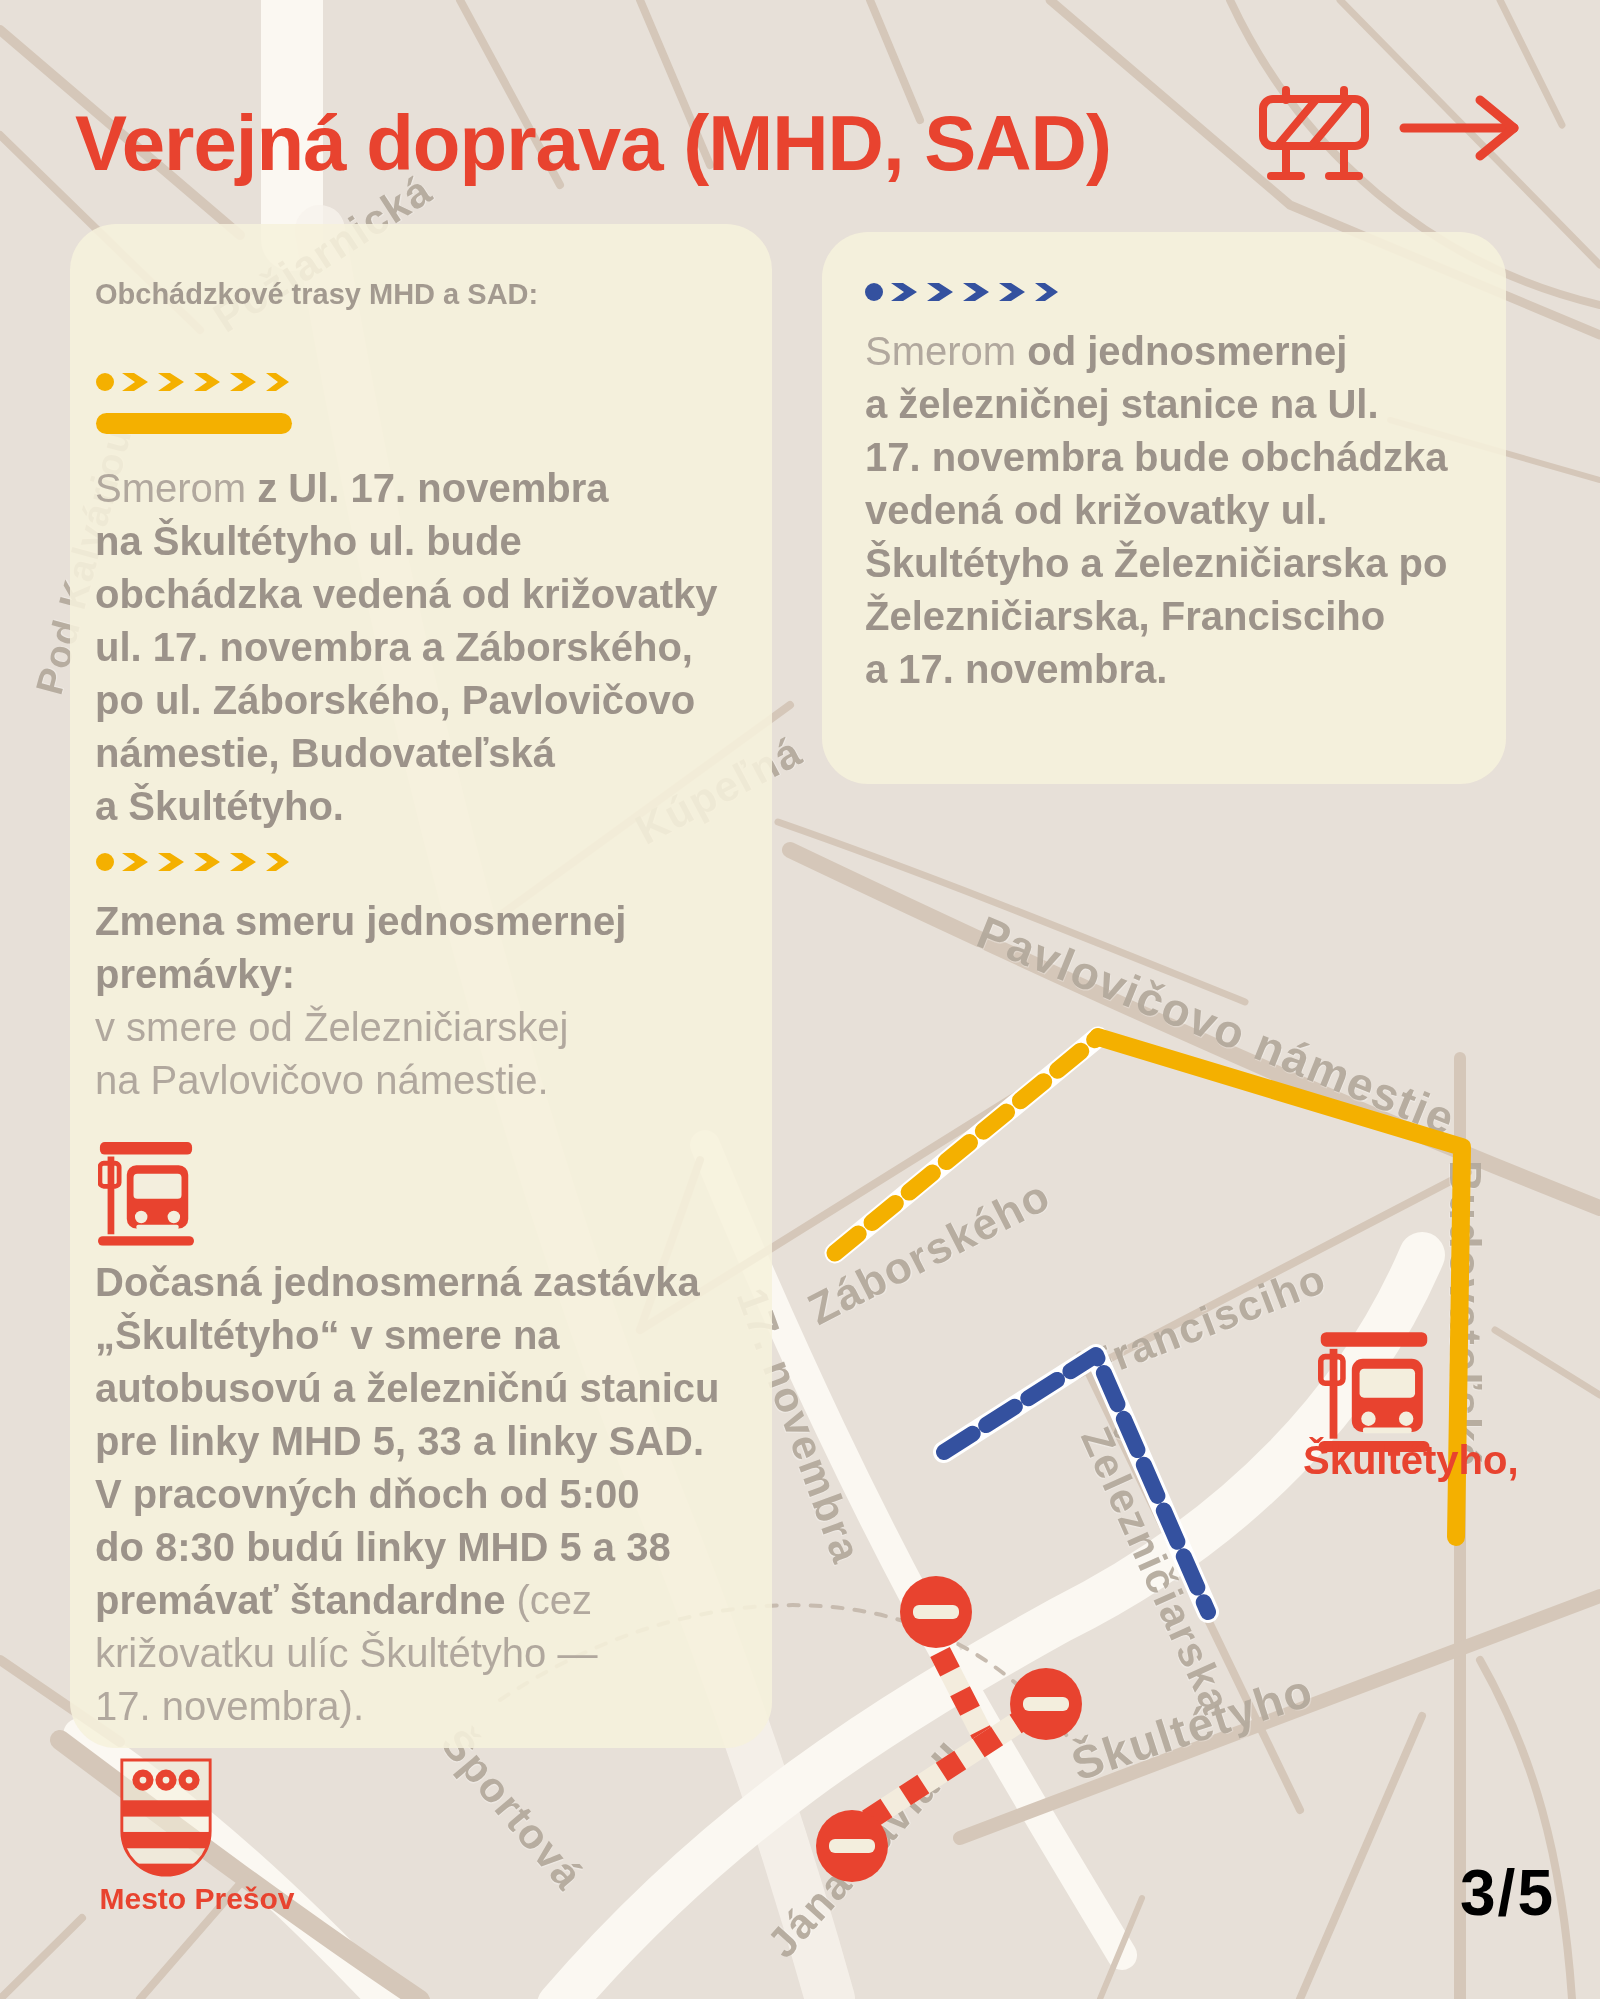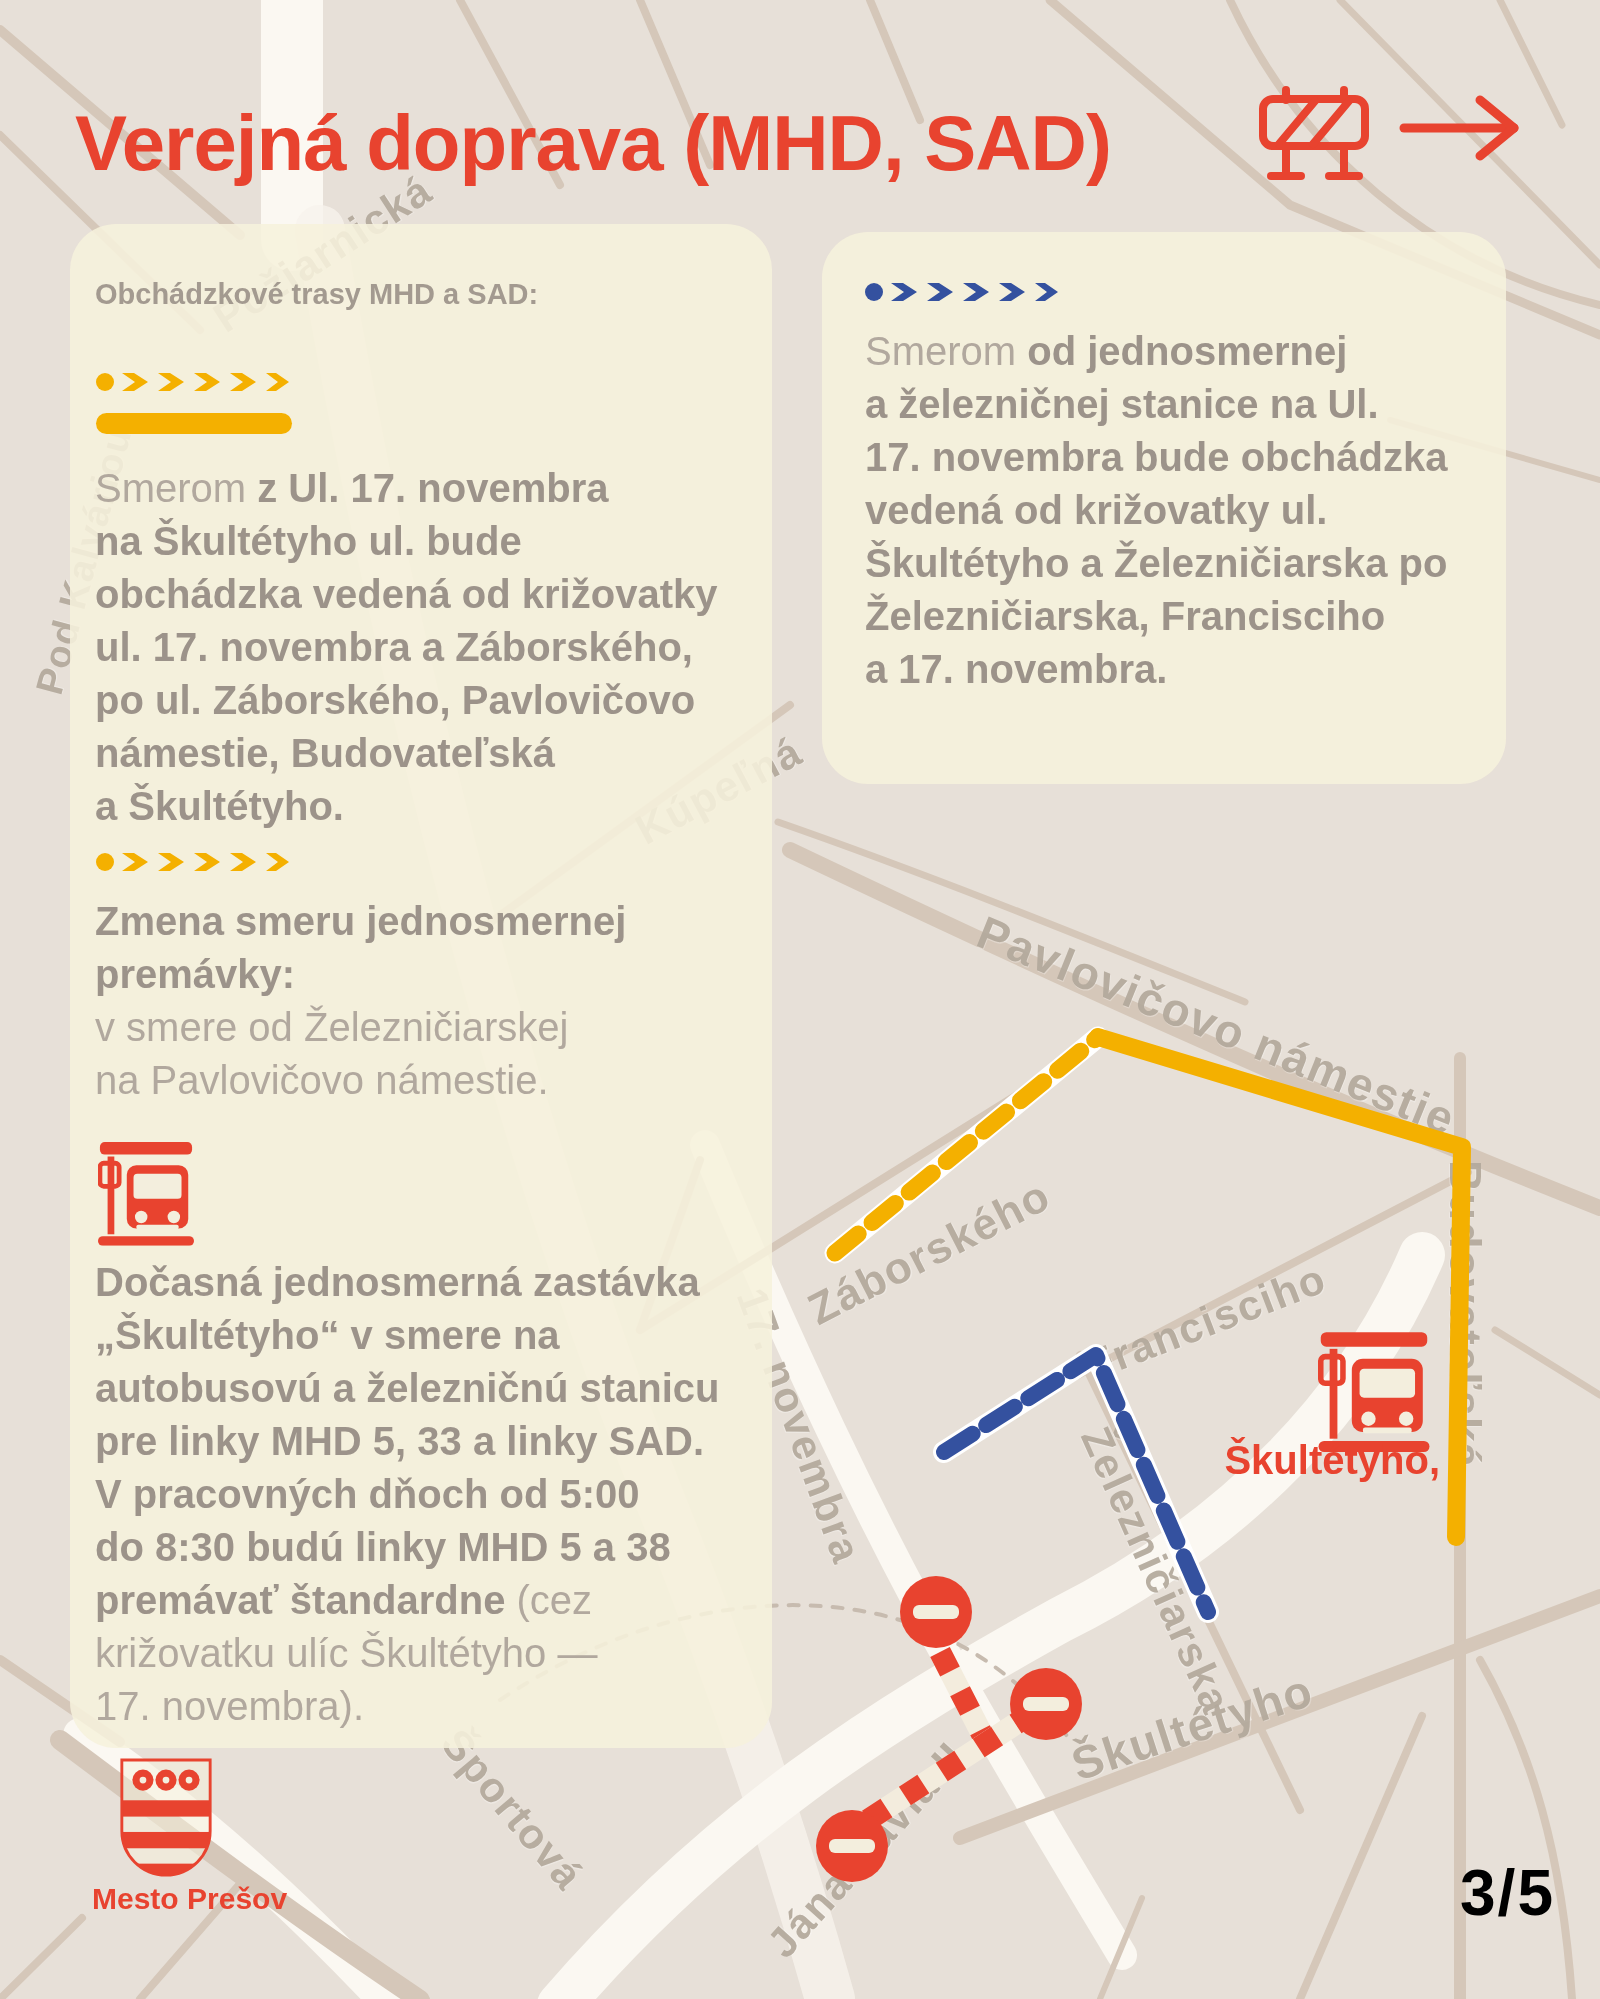--- a/index.html
+++ b/index.html
@@ -16,25 +16,25 @@
   .panel{position:absolute;background:rgba(246,241,220,0.88);border-radius:46px;}
   .heading{position:absolute;font-size:29px;font-weight:700;color:#a39a90;white-space:nowrap;}
   .para{position:absolute;font-size:40px;white-space:nowrap;}
   .para .tl{line-height:53px;height:53px;}
   .para .b{font-weight:700;color:#9c938a;}
   .para .r{font-weight:400;color:#b1a89e;}
   
   #title{position:absolute;left:75px;top:64px;font-size:78px;font-weight:800;
          color:#e8432f;letter-spacing:-1px;white-space:nowrap;margin-top:34px;}
   
-  #stop-label{position:absolute;left:1196px;top:1438px;width:244px;text-align:right;
+  #stop-label{position:absolute;left:1303px;top:1438px;width:244px;text-align:left;
               font-size:40px;font-weight:700;color:#e8432f;}
   #page-num{position:absolute;left:1418px;top:1856px;font-size:64px;font-weight:700;
             color:#000000;letter-spacing:2px;margin-left:42px;}
-  #logo-caption{position:absolute;left:92px;top:1882px;width:210px;text-align:left;
+  #logo-caption{position:absolute;left:92px;top:1882px;width:210px;text-align:center;
                 font-size:30px;font-weight:700;color:#e8432f;}
 </style>
 </head>
 <body>
 
 <div id="stage">
 
   <svg class="abs" style="left:0;top:0" width="1600" height="1999" viewBox="0 0 1600 1999">
     <g stroke-linecap="round" fill="none">
 

